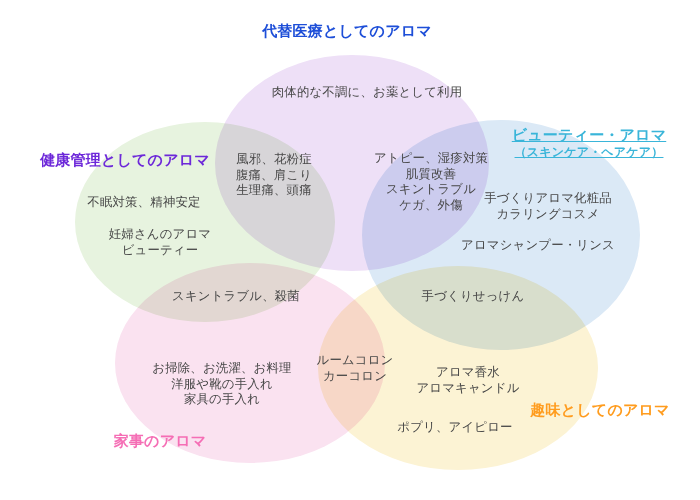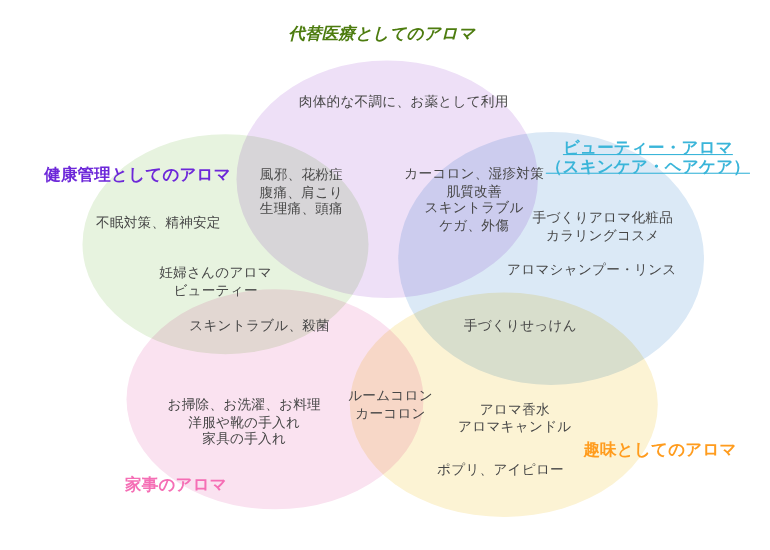--- a/index.html
+++ b/index.html
@@ -39,34 +39,34 @@
   .title {
     position: absolute;
     transform: translateX(-50%);
     text-align: center;
     white-space: nowrap;
     font-weight: bold;
     font-size: 15px;
     line-height: 16.5px;
     letter-spacing: 0.2px;
   }
-  .title .sub { font-size: 15px; }
+  .title .sub { font-size: 12px; }
 </style>
 </head>
 <body>
 
 <div class="stage">
 
   <div class="ellipse e-medical" style="background-color: rgb(238, 224, 247);"></div>
   <div class="ellipse e-health" style="background-color: rgb(231, 243, 223);"></div>
   <div class="ellipse e-beauty" style="background-color: rgb(219, 233, 246);"></div>
   <div class="ellipse e-housework" style="background-color: rgb(250, 226, 240);"></div>
   <div class="ellipse e-hobby" style="background-color: rgb(252, 243, 212);"></div>
 
-  <div class="title" style="left: 347px; top: 23px; color: #4d7c0f; font-style: italic;">代替医療としてのアロマ</div>
+  <div class="title" style="left: 347px; top: 23px; color: #1d4ed8;">代替医療としてのアロマ</div>
 
   <div class="title" style="left: 125px; top: 152px; color: #6d28d9;">健康管理としてのアロマ</div>
 
   <div class="title" style="left: 589px; top: 127px; color: rgb(58, 181, 217); text-decoration: underline;">
     <div>ビューティー・アロマ</div>
     <div class="sub">（スキンケア・ヘアケア）</div>
   </div>
 
   <div class="title" style="left: 160px; top: 433px; color: rgb(245, 110, 181);">家事のアロマ</div>
 
@@ -76,26 +76,26 @@
       <div>肉体的な不調に、お薬として利用</div>
     </div>
   <div class="label" style="left:274px; top:152px;">
       <div>風邪、花粉症</div>
       <div>腹痛、肩こり</div>
       <div>生理痛、頭痛</div>
     </div>
   <div class="label" style="left:144px; top:195px;">
       <div>不眠対策、精神安定</div>
     </div>
-  <div class="label" style="left:160px; top:241px;margin-left:36px;">
+  <div class="label" style="left:160px; top:227px;">
       <div>妊婦さんのアロマ</div>
       <div>ビューティー</div>
     </div>
   <div class="label" style="left:431px; top:151px;">
-      <div>カーコロン、湿疹対策</div>
+      <div>アトピー、湿疹対策</div>
       <div>肌質改善</div>
       <div>スキントラブル</div>
       <div>ケガ、外傷</div>
     </div>
   <div class="label" style="left:548px; top:191px;">
       <div>手づくりアロマ化粧品</div>
       <div>カラリングコスメ</div>
     </div>
   <div class="label" style="left:538px; top:238px;">
       <div>アロマシャンプー・リンス</div>

